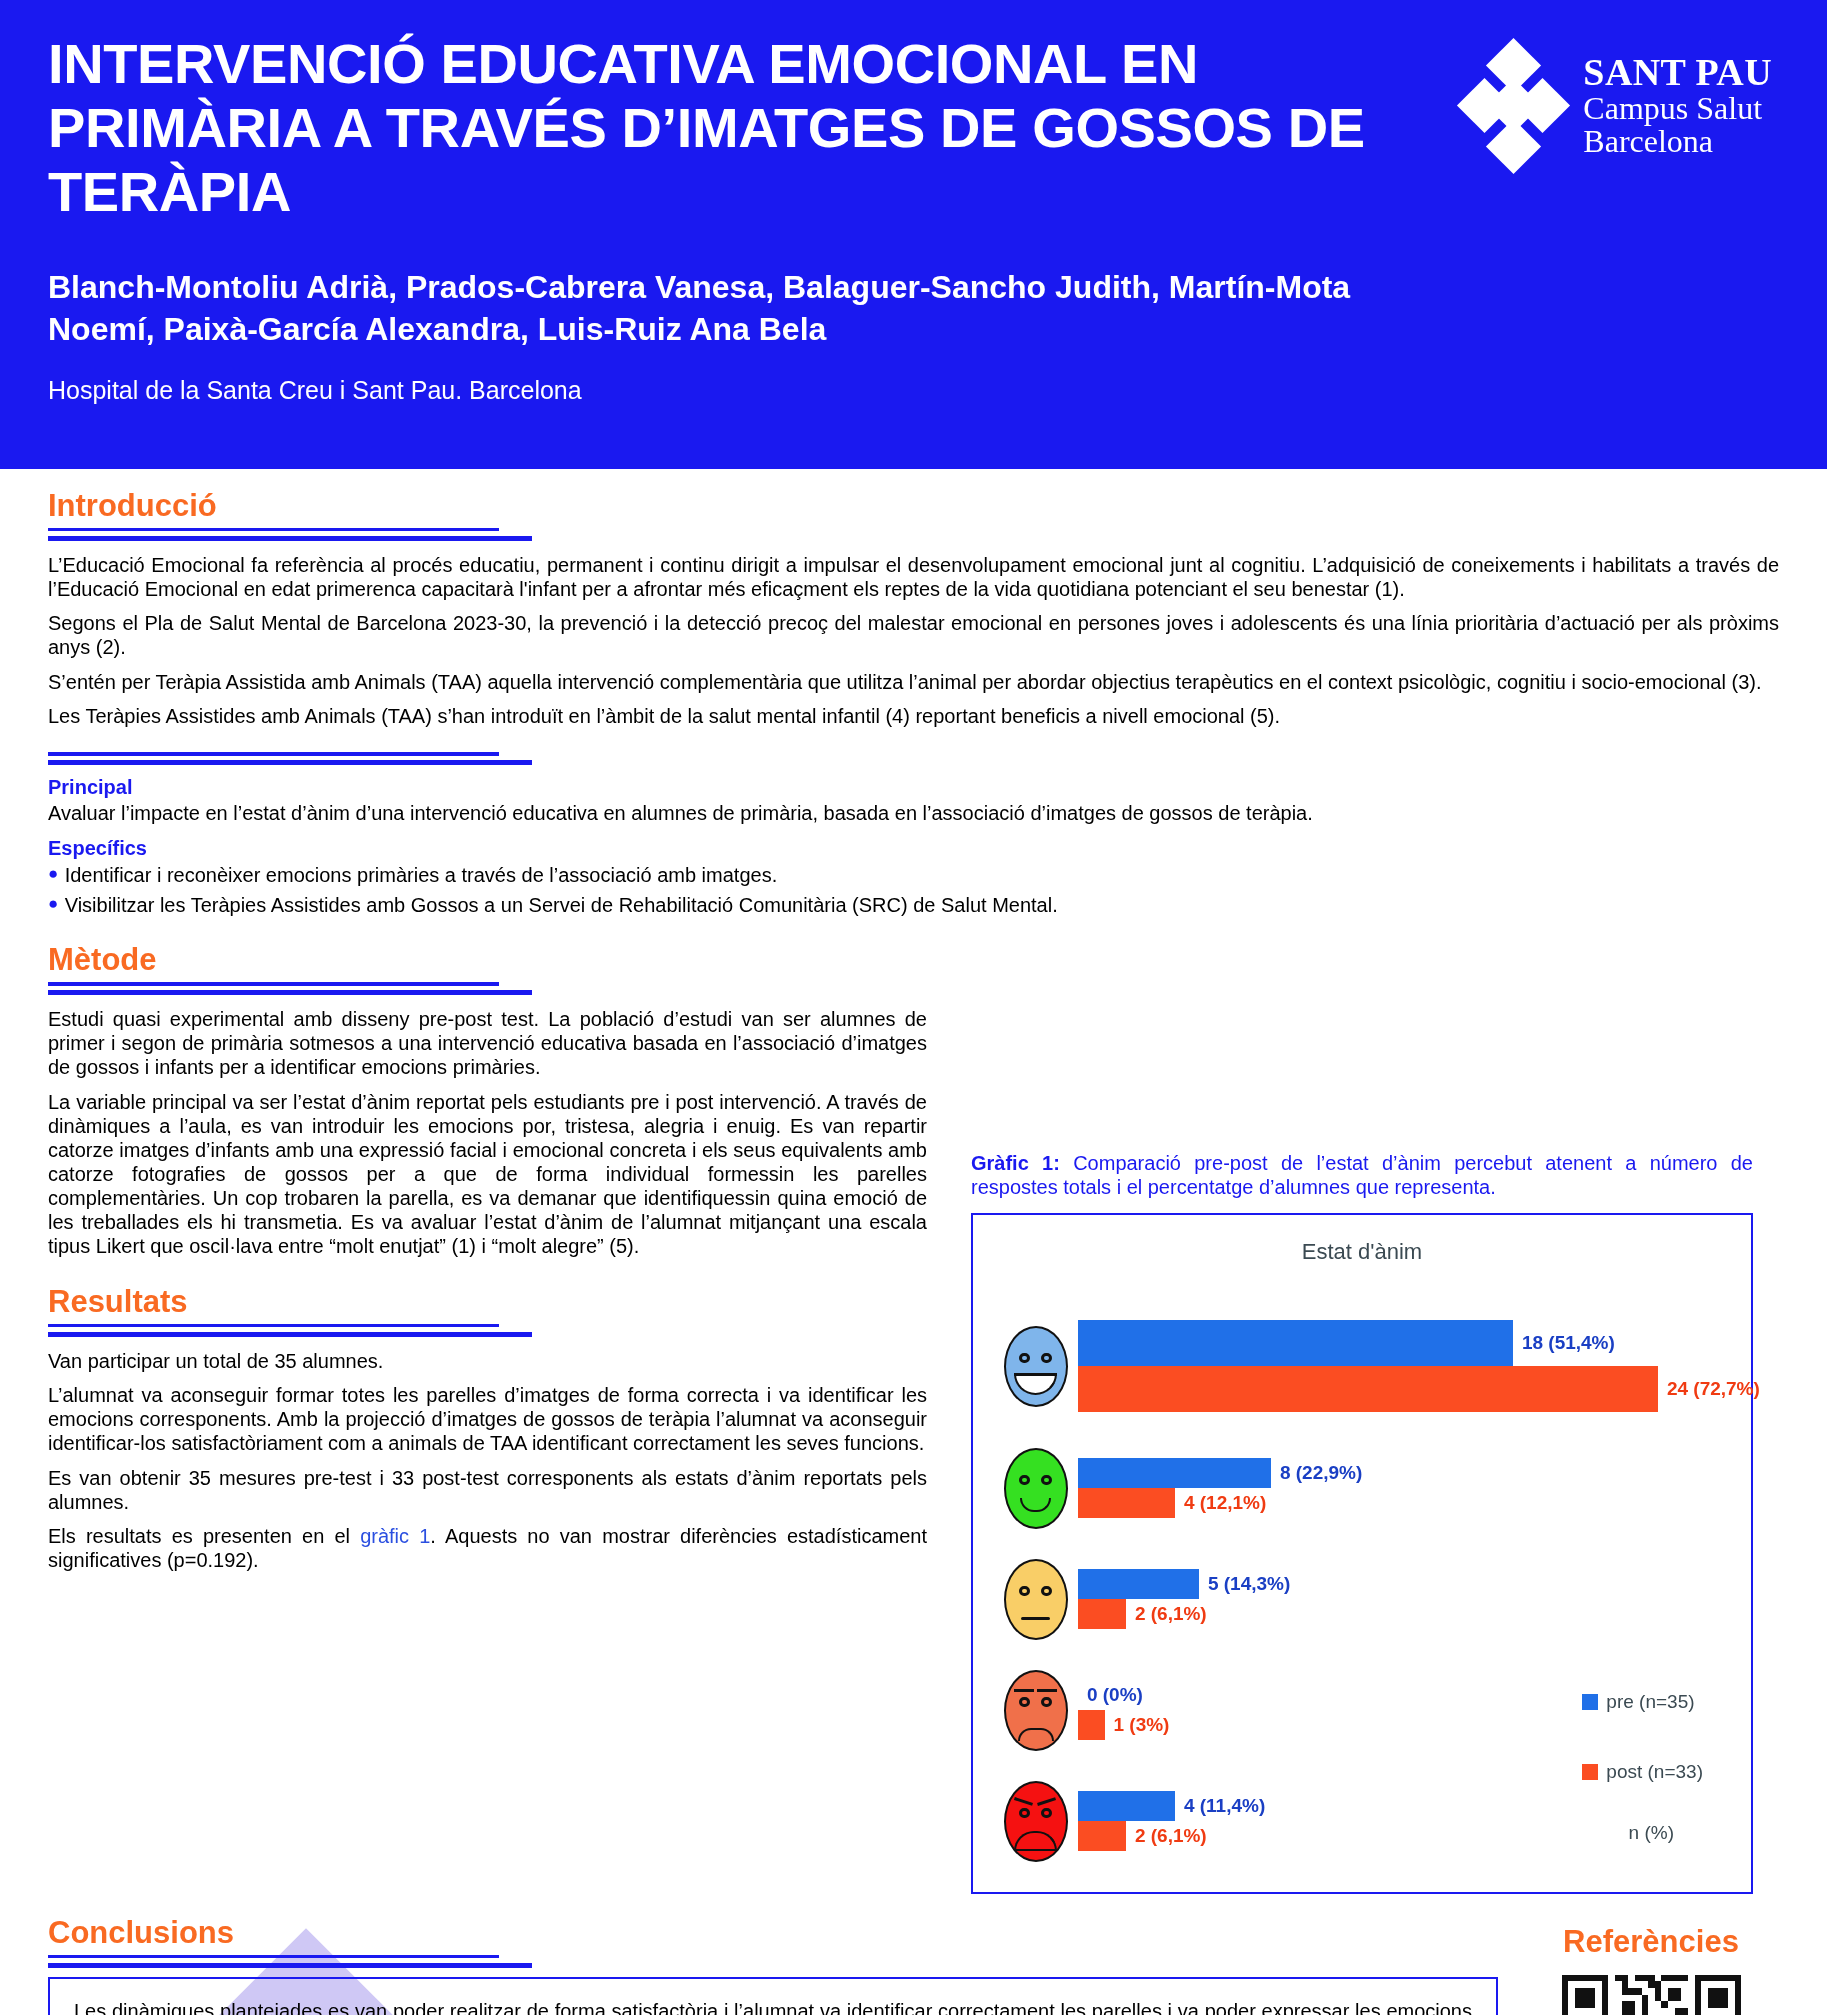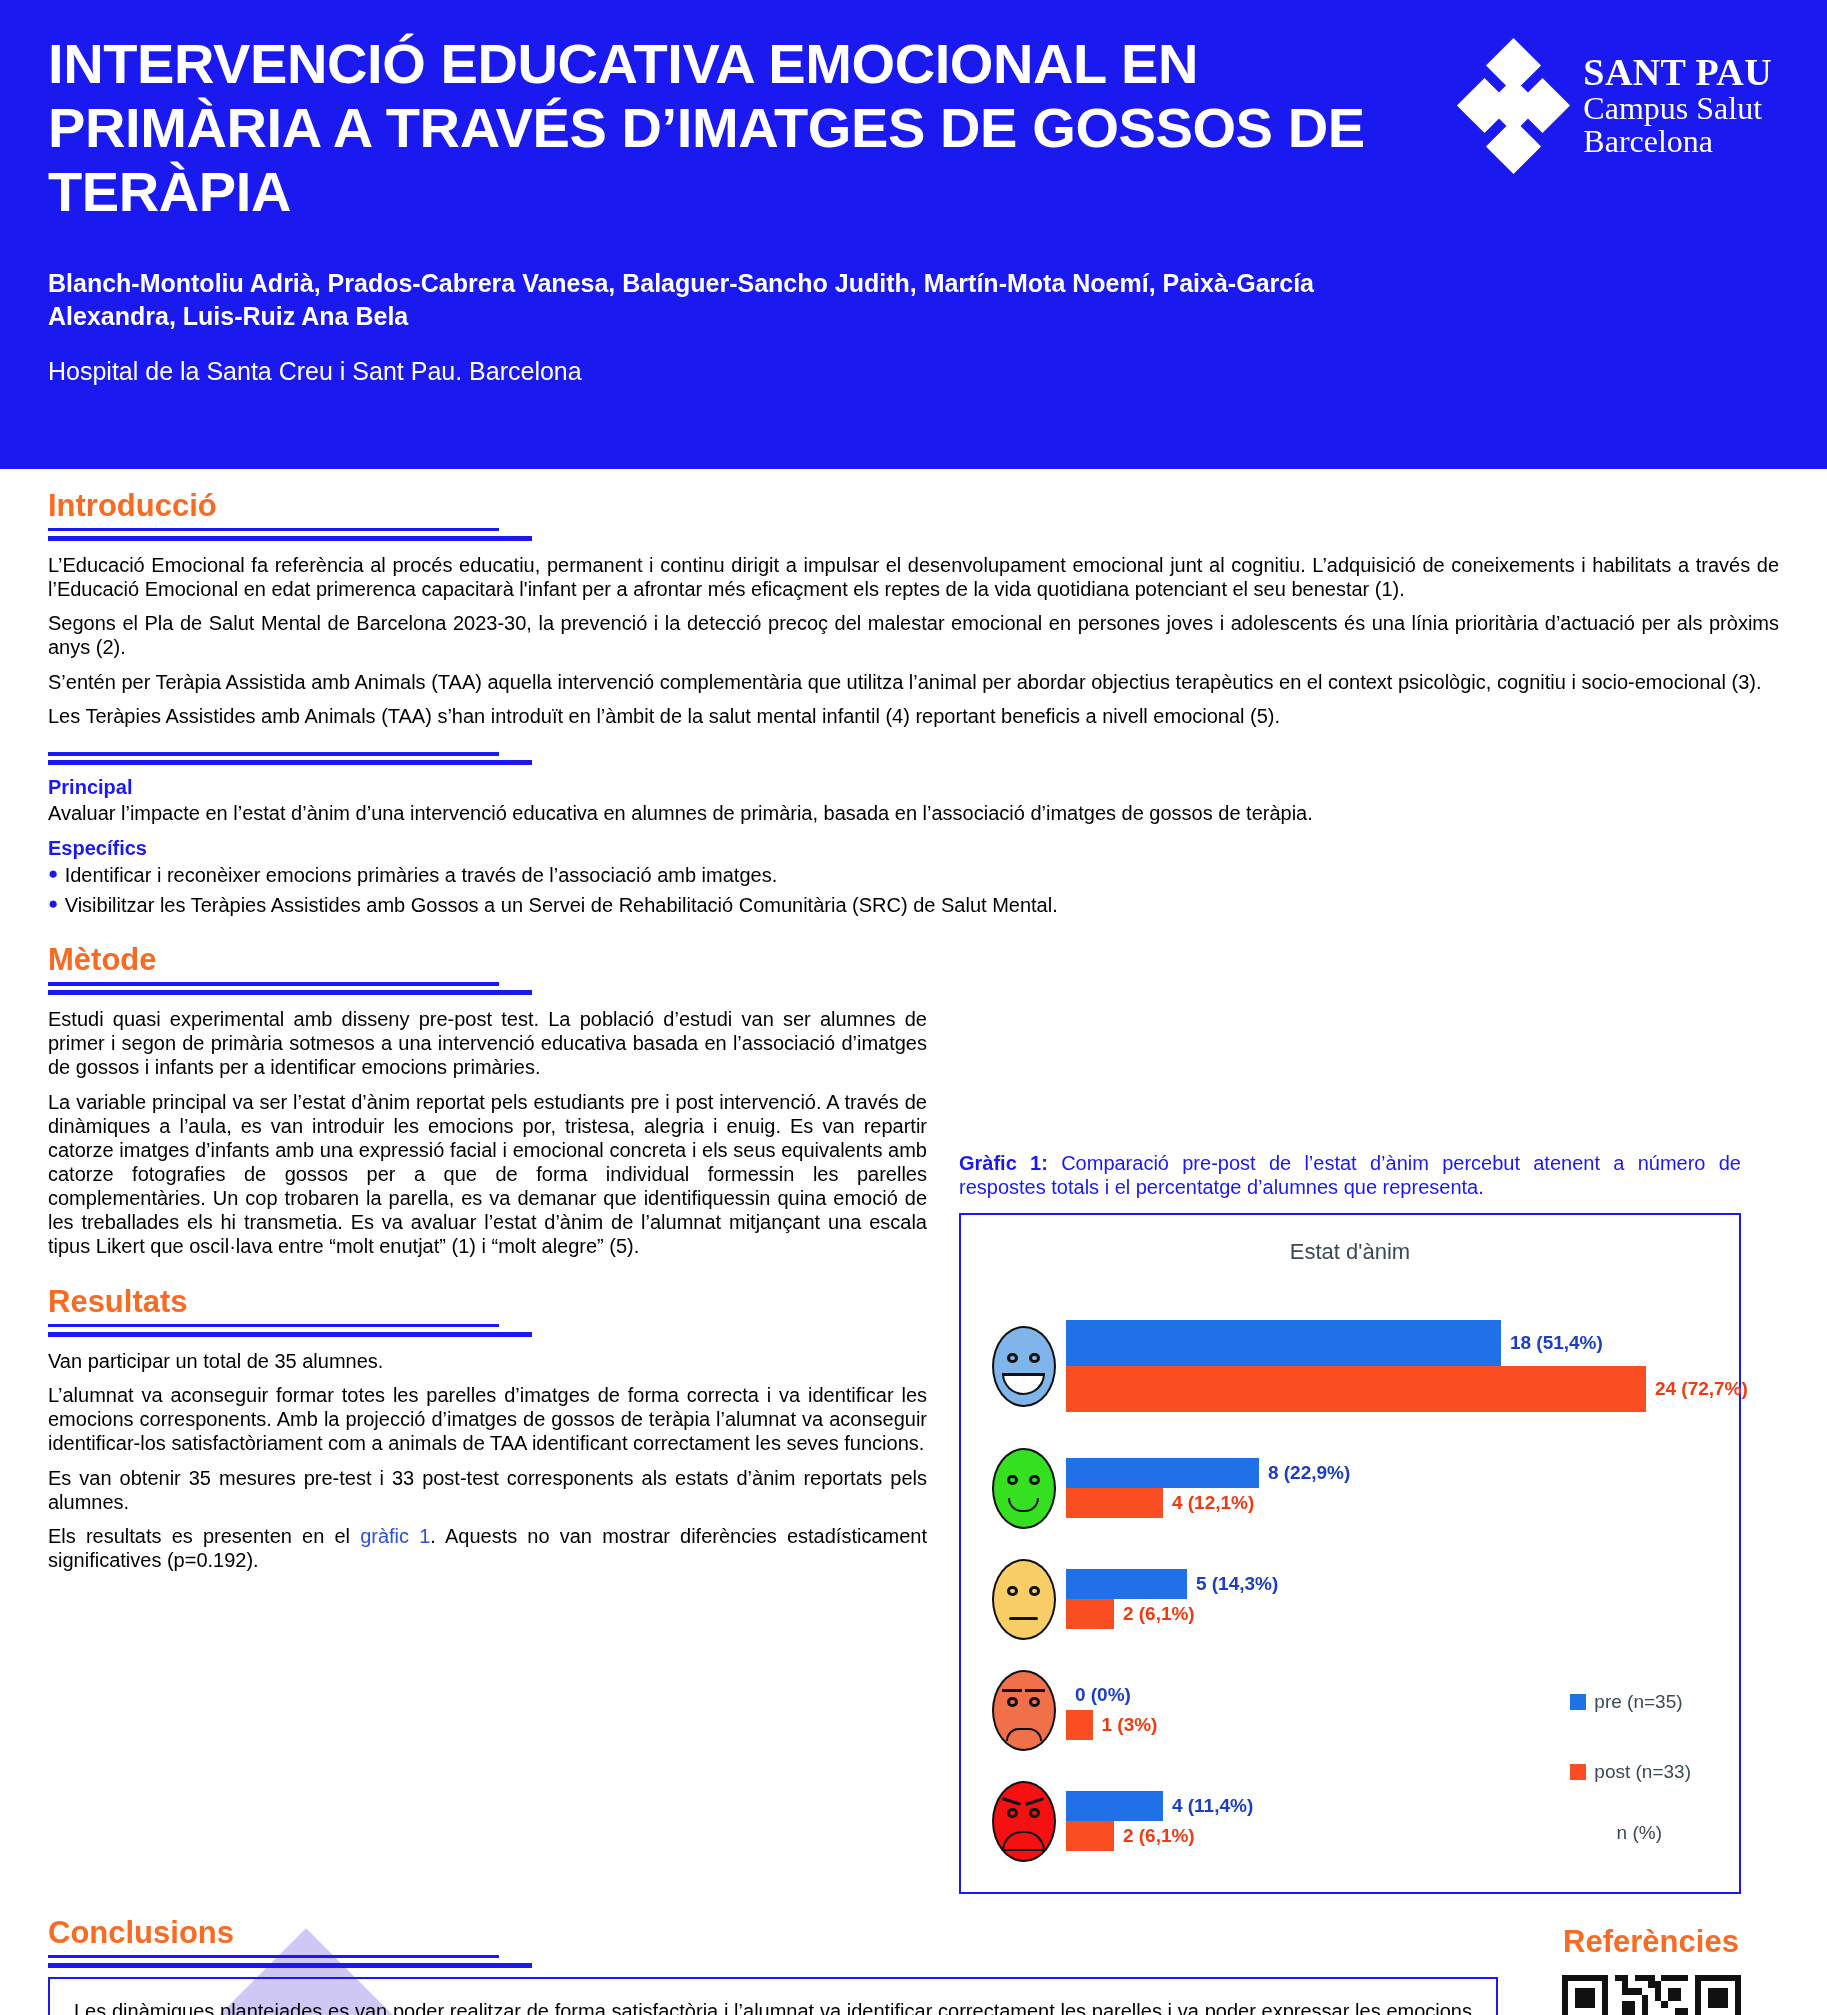--- a/index.html
+++ b/index.html
@@ -27,21 +27,21 @@
   .header-left { max-width:1342px; }
   .poster-title {
     color:#fff;
     font-size:56px;
     font-weight:bold;
     line-height:1.14;
     letter-spacing:-0.4px;
   }
   .authors {
     color:#fff;
-    font-size:25px;
+    font-size:32px;
     font-weight:bold;
     line-height:1.30;
     margin-top:44px;
   }
   .affiliation {
     color:#fff;
     font-size:25px;
     font-weight:normal;
     margin-top:25px;
   }
@@ -49,21 +49,21 @@
   .logo { display:flex; align-items:center; gap:19.3px; margin-top:11.3px; margin-right:8px; }
   .logo-mark { position:relative; width:101px; height:125px; flex:0 0 auto; }
   .dia { position:absolute; background:#fff; transform:rotate(45deg); }
   .logo-text { color:#fff; font-family:"Liberation Serif", serif; line-height:1.03; }
   .logo-l1 { font-size:38px; font-weight:bold; letter-spacing:0.4px; }
   .logo-l2 { font-size:32px; }
   .logo-l3 { font-size:32px; }
 
   
   .sheet { position:relative; z-index:2; padding:21px 48px 0 48px; }
-  .cols { display:flex; gap:32px; align-items:flex-start; }
+  .cols { display:flex; gap:44px; align-items:flex-start; }
   .col-left { width:879px; flex:0 0 auto; }
   .col-right { width:782px; flex:0 0 auto; padding-top:661px; }
 
   
   .sec { margin-bottom:6.4px; }
   .sec-title {
     color:#F96A22; font-size:31px; font-weight:bold; line-height:1.05;
   }
   .rule1 { height:3.2px; background:#1A19F0; width:451px; margin-top:5.6px; }
   .rule2 { height:4.8px; background:#1A19F0; width:484px; margin-top:4.8px; }

